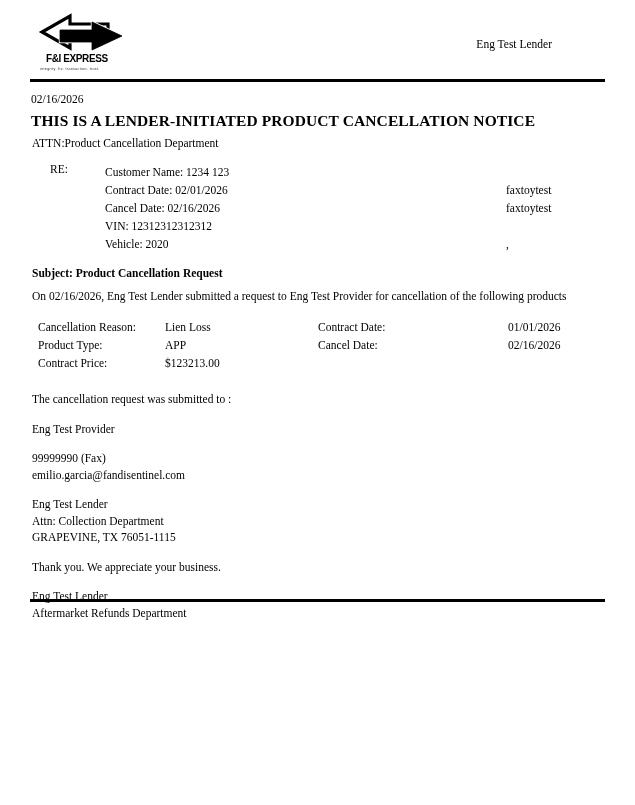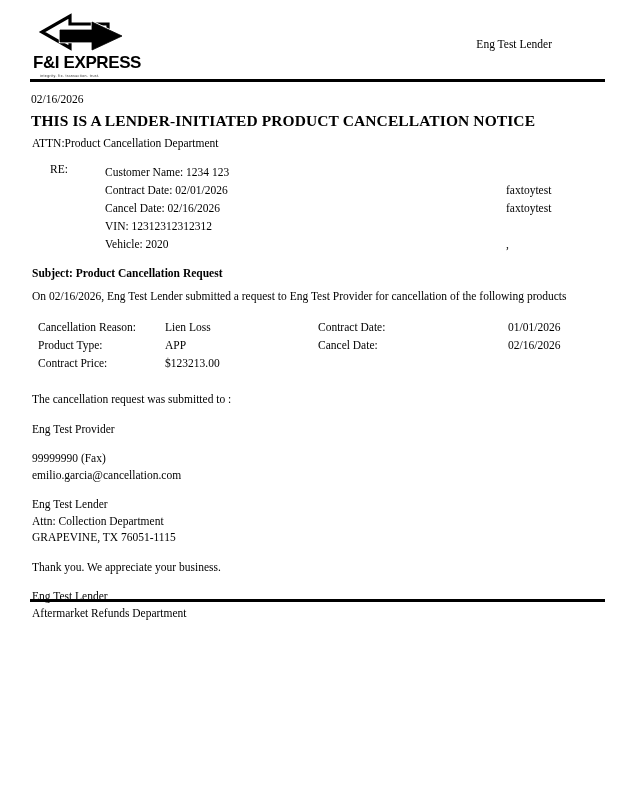--- a/index.html
+++ b/index.html
@@ -43,25 +43,25 @@
   .logo-mark {
     width: 92px;
     height: 40px;
     display: block;
     margin-left: 6px;
   }
 
   .logo-wordmark {
     font-family: "Liberation Sans", "DejaVu Sans", sans-serif;
     font-weight: bold;
-    font-size: 17px;
+    font-size: 10px;
     letter-spacing: -0.4px;
     line-height: 1;
     margin-top: 2px;
-    margin-left: 3px;
+    margin-left: 16px;
     white-space: nowrap;
   }
 
   .logo-tagline {
     font-family: "Liberation Sans", "DejaVu Sans", sans-serif;
     font-size: 3.6px;
     letter-spacing: 0.35px;
     color: #2b2b2b;
     margin-top: 3px;
     margin-left: 10px;
@@ -297,21 +297,21 @@
     <div class="para">
       <span class="ln">The cancellation request was submitted to :</span>
     </div>
 
     <div class="para">
       <span class="ln">Eng Test Provider</span>
     </div>
 
     <div class="para">
       <span class="ln">99999990 (Fax)</span>
-      <span class="ln">emilio.garcia@cancellation.com</span>
+      <span class="ln">emilio.garcia@fandisentinel.com</span>
     </div>
 
 
     <div class="para">
       <span class="ln">Eng Test Lender</span>
       <span class="ln">Attn: Collection Department</span>
       <span class="ln">GRAPEVINE, TX 76051-1115</span>
     </div>
 
     <div class="para">

